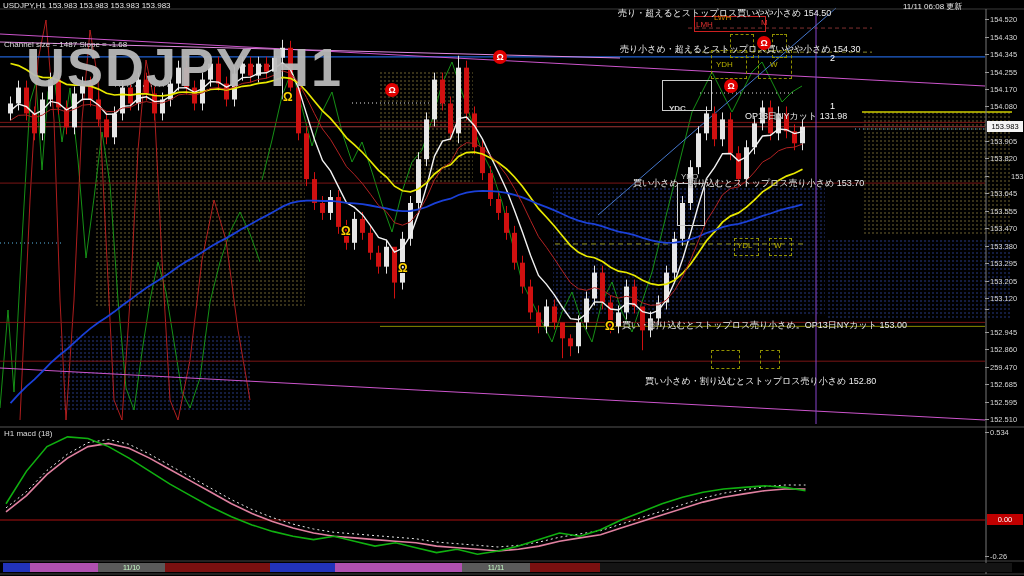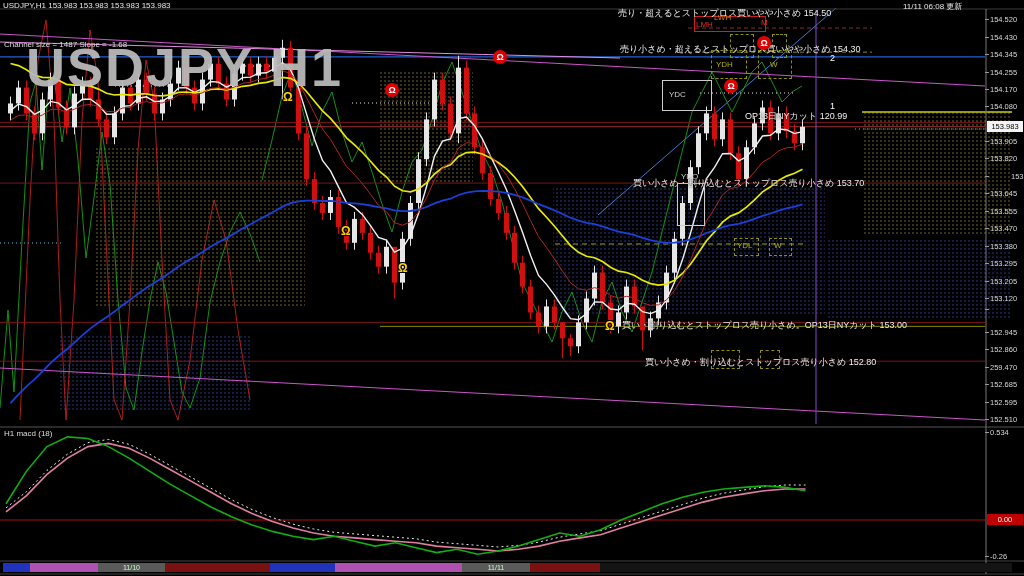--- a/index.html
+++ b/index.html
@@ -289,30 +289,30 @@
       <line x1="986" y1="9" x2="986" y2="574" stroke="#777"></line>
       <line x1="0" y1="520" x2="985" y2="520" stroke="#aa1111"></line>
       <polyline points="6,507.9 26.5,491.6 47,470.4 67.5,454.1 88,442.6 108.5,439.4 129,444.3 149.5,454.1 170,465.5 190.5,476.9 211,488.3 231.5,499.7 252,509.5 272.5,517.6 293,524.1 313.5,529.0 334,532.3 354.5,533.9 375,535.6 395.5,537.2 416,538.8 436.5,542.1 457,543.7 477.5,545.3 498,547.0 518.5,545.3 539,542.1 559.5,537.2 580,533.9 600.5,530.7 621,524.1 641.5,517.6 662,511.1 682.5,504.6 703,498.1 723.5,493.2 744,489.9 764.5,486.7 785,485.0 805.5,485.0" fill="none" stroke="#e8e8e8" stroke-width="1" stroke-dasharray="2,3"></polyline>
       <polyline points="6,511.9 26.5,495.6 47,474.4 67.5,458.1 88,446.6 108.5,443.4 129,448.3 149.5,458.1 170,469.5 190.5,480.9 211,492.3 231.5,503.7 252,513.5 272.5,521.6 293,528.1 313.5,533.0 334,536.3 354.5,537.9 375,539.6 395.5,541.2 416,542.8 436.5,546.1 457,547.7 477.5,549.3 498,551.0 518.5,549.3 539,546.1 559.5,541.2 580,537.9 600.5,534.7 621,528.1 641.5,521.6 662,515.1 682.5,508.6 703,502.1 723.5,497.2 744,493.9 764.5,490.7 785,489.0 805.5,489.0" fill="none" stroke="#e080a0" stroke-width="1.6"></polyline>
       <polyline points="6,503.7 26.5,471.1 47,446.6 67.5,436.9 88,438.5 108.5,446.6 129,458.1 149.5,471.1 170,484.1 190.5,495.6 211,507.0 231.5,516.7 252,524.9 272.5,531.4 293,536.3 313.5,539.6 334,536.3 354.5,541.2 375,546.1 395.5,542.8 416,547.7 436.5,552.6 457,549.3 477.5,554.2 498,551.0 518.5,546.1 539,539.6 559.5,533.0 580,536.3 600.5,529.8 621,520.0 641.5,511.9 662,503.7 682.5,497.2 703,492.3 723.5,489.0 744,487.4 764.5,485.8 785,487.4 805.5,490.7" fill="none" stroke="#10b010" stroke-width="1.6"></polyline>
     </svg>
 
   <div id="overlays">
       <div class="ann" style="left: 618px; top: 7px;">売り・超えるとストップロス買いやや小さめ 154.50</div>
       <div class="ann" style="left: 620px; top: 43px;">売り小さめ・超えるとストップロス買いやや小さめ 154.30</div>
-      <div class="ann" style="left: 745px; top: 110px;">OP13日NYカット 120.99</div>
+      <div class="ann" style="left: 745px; top: 110px;">OP13日NYカット 131.98</div>
       <div class="ann" style="left: 633px; top: 177px;">買い小さめ・割り込むとストップロス売り小さめ 153.70</div>
       <div class="ann" style="left: 622px; top: 319px;">買い・割り込むとストップロス売り小さめ。OP13日NYカット 153.00</div>
-      <div class="ann" style="left: 645px; top: 356px;">買い小さめ・割り込むとストップロス売り小さめ 152.80</div>
+      <div class="ann" style="left: 645px; top: 375px;">買い小さめ・割り込むとストップロス売り小さめ 152.80</div>
       <div class="boxlbl" style="left: 714px; top: 13px; color: rgb(208, 136, 0);">LWH</div>
       <div class="boxlbl" style="left: 696px; top: 20px; color: rgb(224, 48, 48);">LMH</div>
       <div class="boxlbl" style="left: 761px; top: 18px; color: rgb(224, 48, 48);">M</div>
       <div class="boxlbl" style="left: 716px; top: 60px; color: rgb(184, 176, 0);">YDH</div>
       <div class="boxlbl" style="left: 770px; top: 60px; color: rgb(184, 176, 0);">W</div>
-      <div class="boxlbl" style="left: 669px; top: 90px; color: rgb(208, 208, 208);">YDC</div>
+      <div class="boxlbl" style="left: 669px; top: 104px; color: rgb(208, 208, 208); font-weight: bold;">YDC</div>
       <div class="boxlbl" style="left: 681px; top: 172px; color: rgb(208, 208, 208);">YDO</div>
       <div class="boxlbl" style="left: 737px; top: 241px; color: rgb(184, 176, 0);">YDL</div>
       <div class="boxlbl" style="left: 774px; top: 241px; color: rgb(184, 176, 0);">W</div>
       <div class="lvlbox" style="left: 694px; top: 16px; width: 70px; height: 14px; border: 1px solid rgb(204, 32, 32);"></div>
       <div class="lvlbox" style="left: 730px; top: 34px; width: 22px; height: 22px; border: 1px dashed rgb(144, 144, 0);"></div>
       <div class="lvlbox" style="left: 772px; top: 34px; width: 13px; height: 22px; border: 1px dashed rgb(144, 144, 0);"></div>
       <div class="lvlbox" style="left: 711px; top: 50px; width: 34px; height: 27px; border: 1px dashed rgb(144, 144, 0);"></div>
       <div class="lvlbox" style="left: 758px; top: 50px; width: 32px; height: 27px; border: 1px dashed rgb(144, 144, 0);"></div>
       <div class="lvlbox" style="left: 662px; top: 80px; width: 48px; height: 29px; border: 1px solid rgb(204, 204, 204);"></div>
       <div class="lvlbox" style="left: 677px; top: 183px; width: 26px; height: 41px; border: 1px solid rgb(204, 204, 204);"></div>

